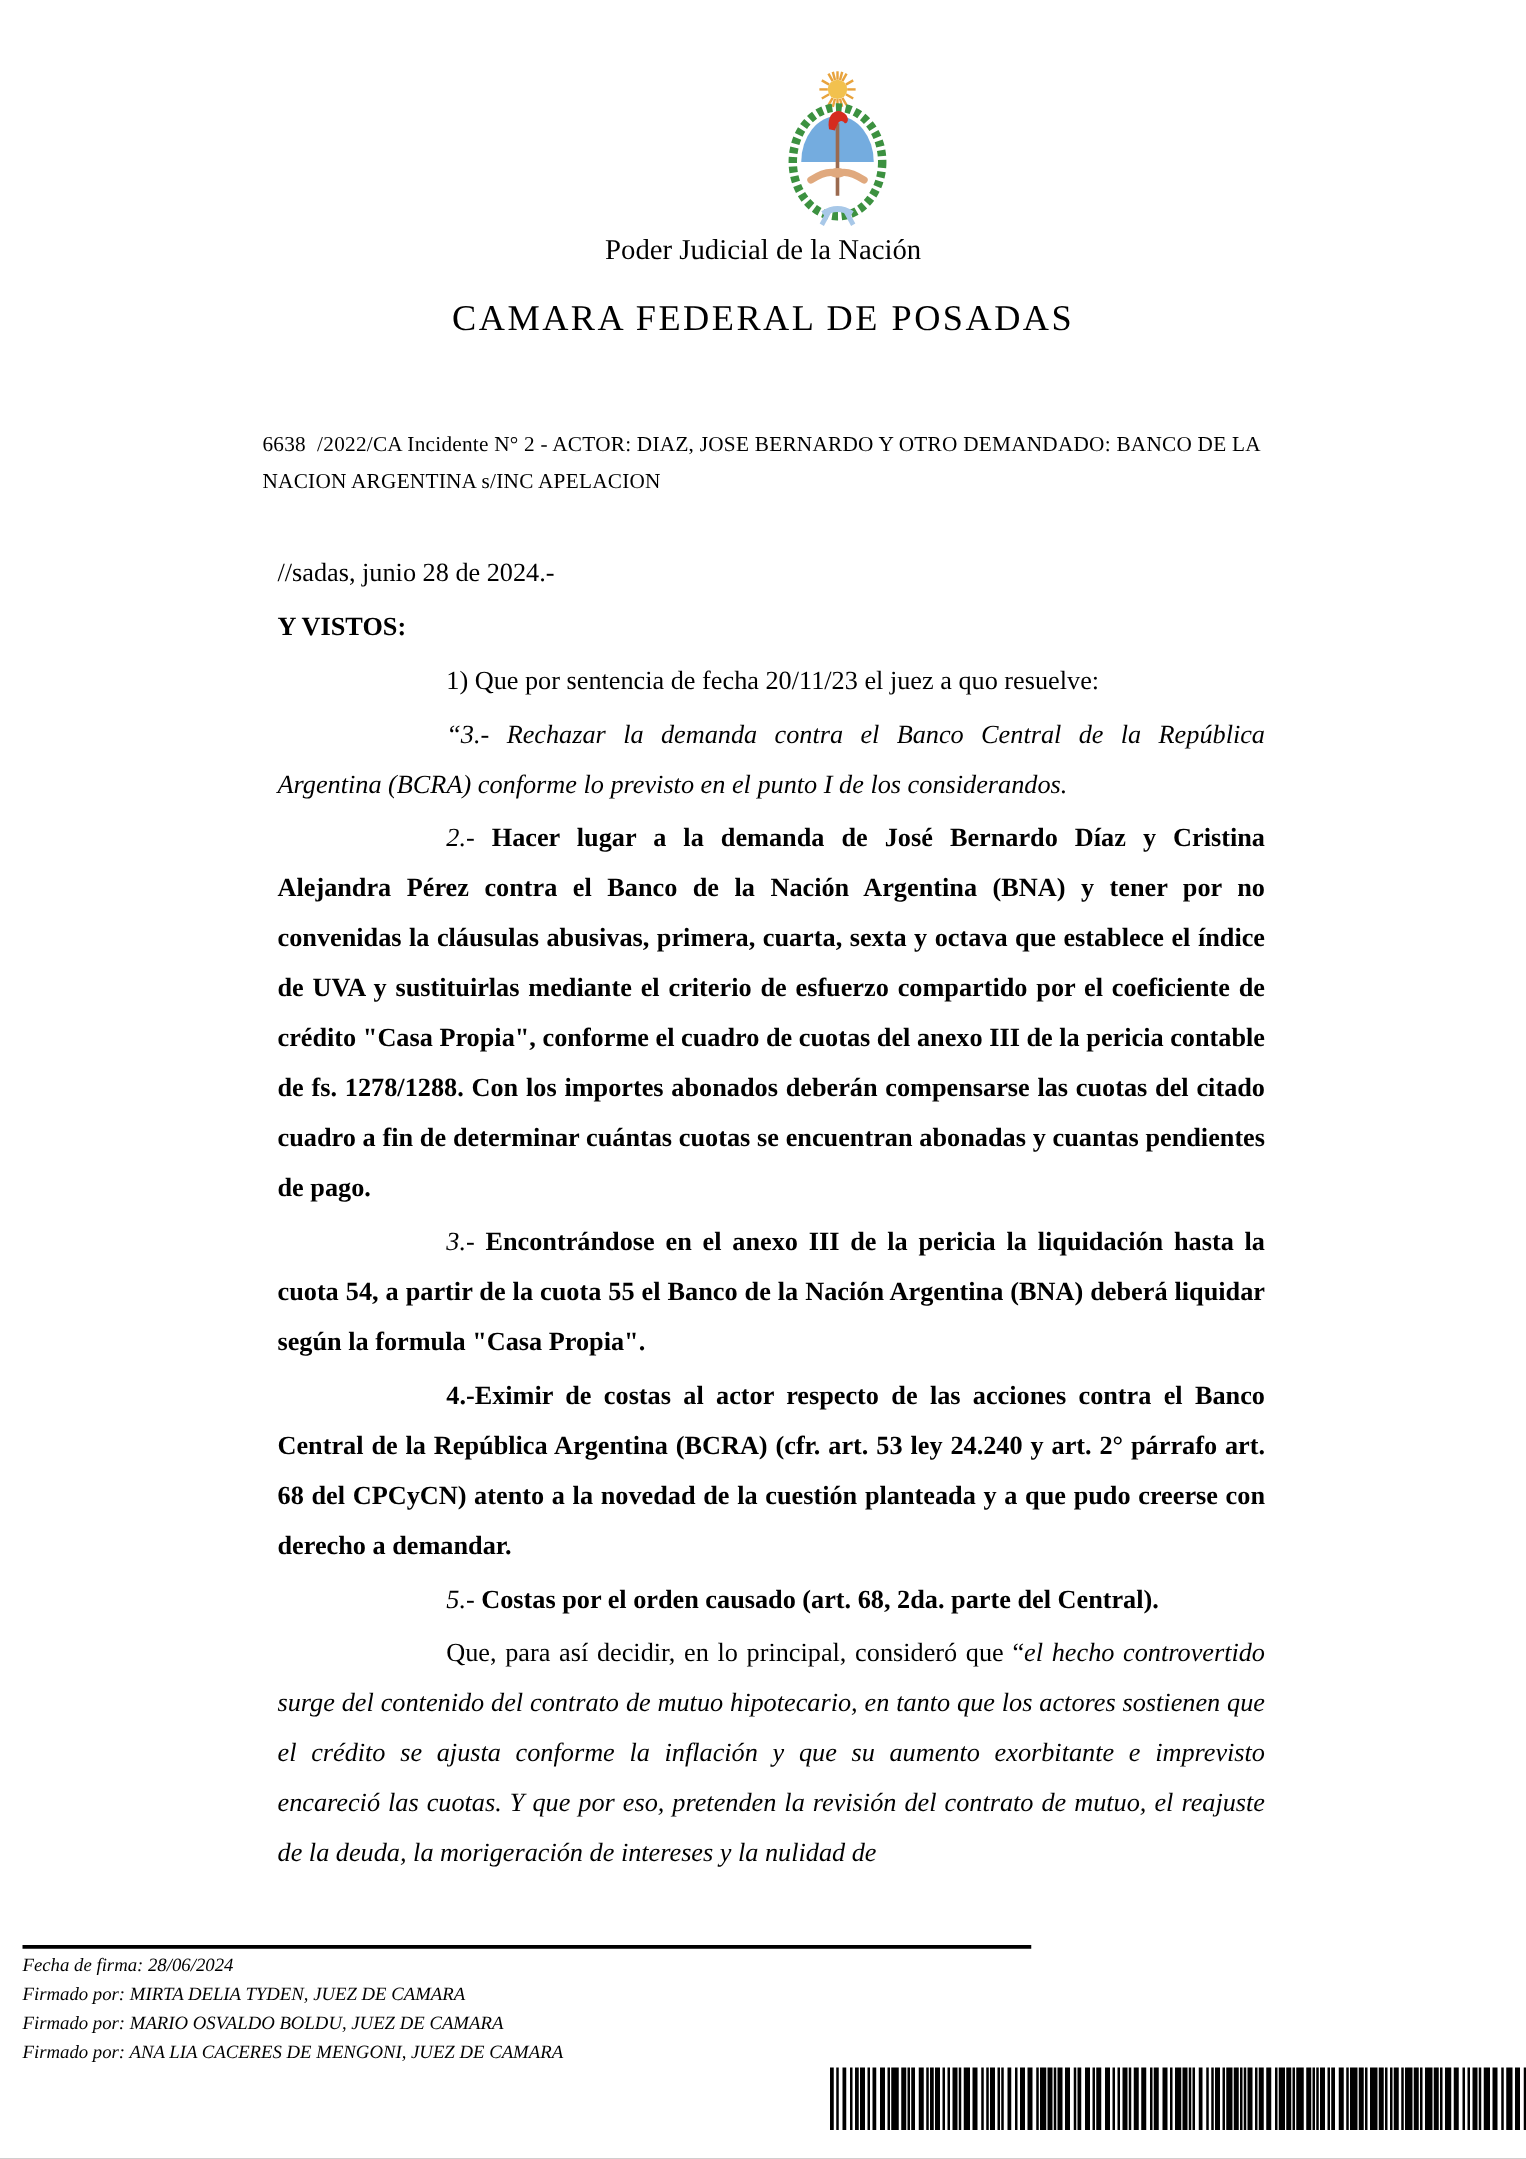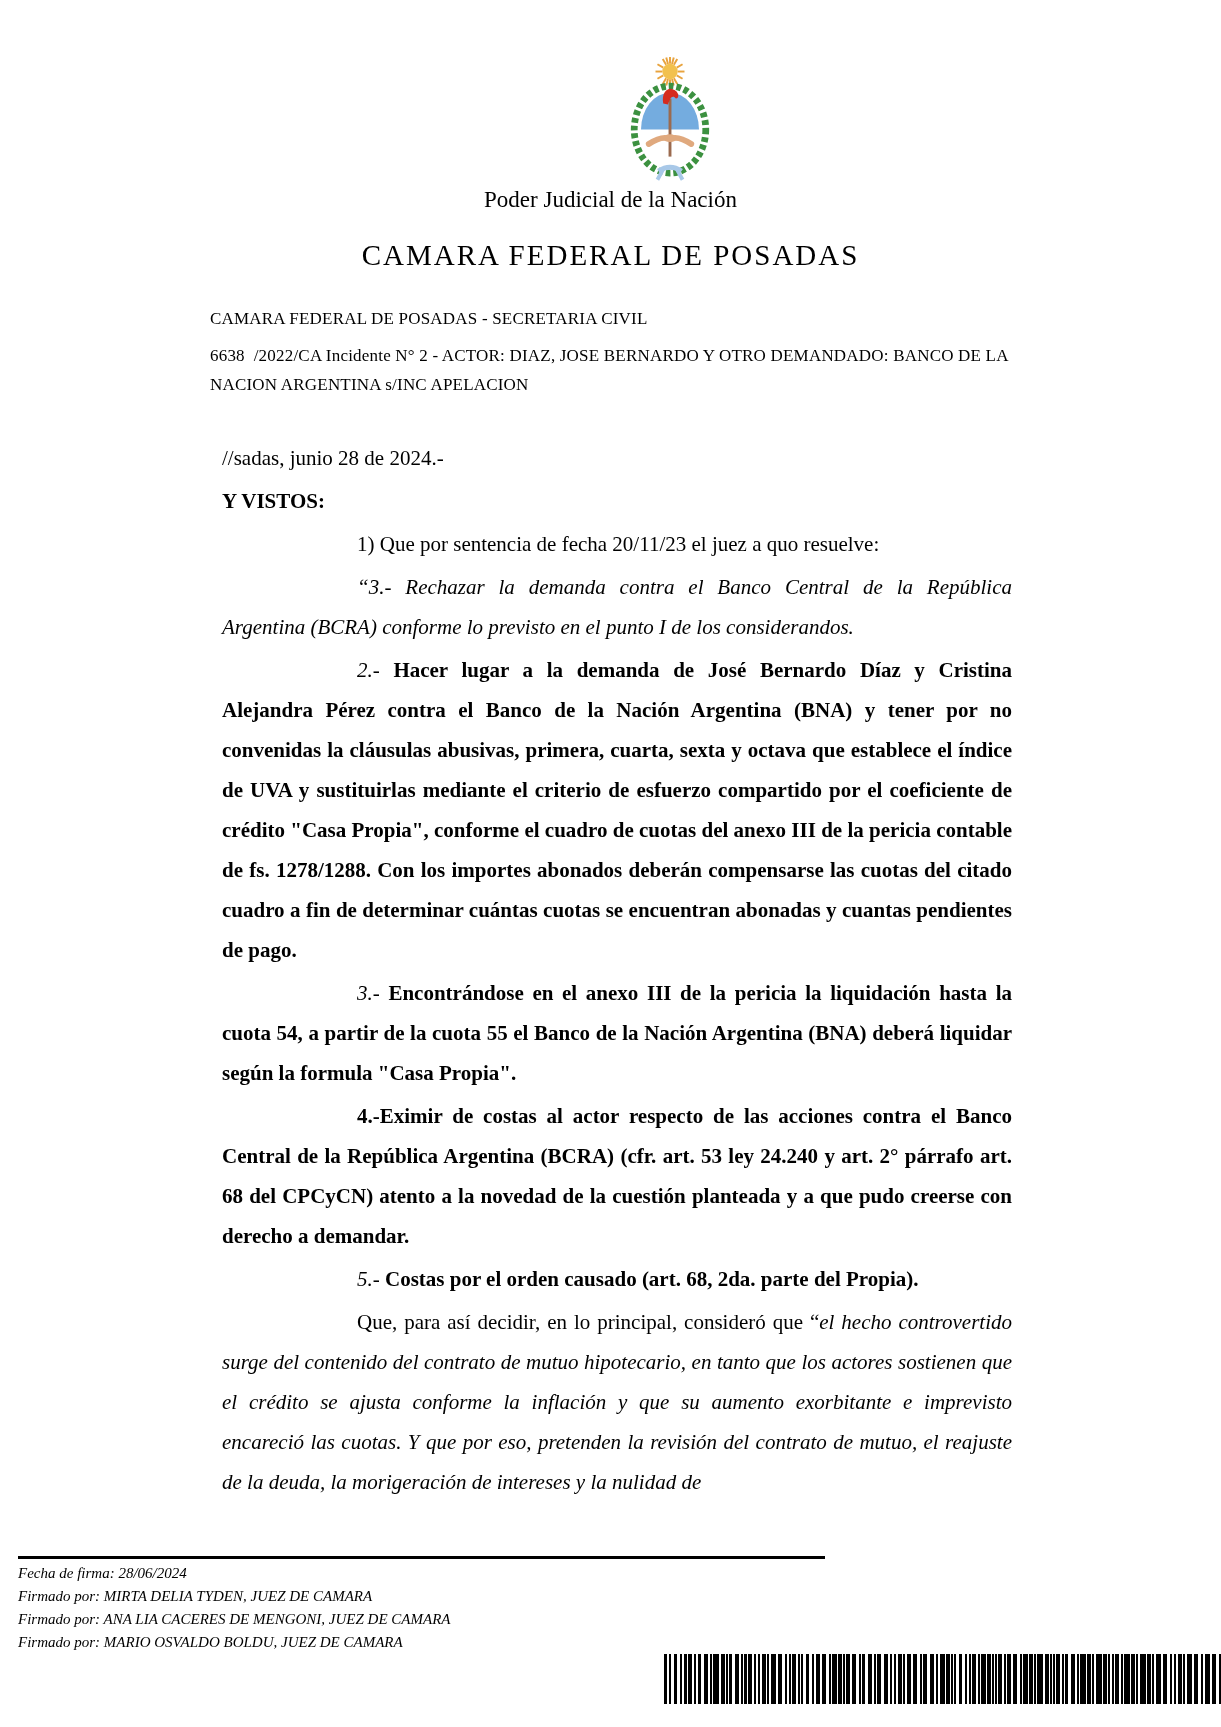--- a/index.html
+++ b/index.html
@@ -97,41 +97,40 @@
     <path d="M82 99 Q70 91 62 93" fill="none" stroke-width="6" stroke-linecap="round" stroke="#E0A97E"></path>
     <ellipse cx="60" cy="93" rx="7" ry="4" fill="#E0A97E"></ellipse>
     <path d="M48 127 Q60 119 72 127" fill="none" stroke-width="5" stroke="#A8C8E8"></path>
     <path d="M53 125 L47 136" fill="none" stroke-width="4" stroke="#A8C8E8"></path>
     <path d="M67 125 L73 136" fill="none" stroke-width="4" stroke="#A8C8E8"></path>
   </svg>
 
   <div class="institution">Poder Judicial de la Nación</div>
   <div class="court-title">CAMARA FEDERAL DE POSADAS</div>
 
-  <div class="office-line">CAMARA FEDERAL DE POSADAS - SECRETARIA CIVIL</div>
   <div class="case-caption">6638  /2022/CA Incidente N° 2 - ACTOR: DIAZ, JOSE BERNARDO Y OTRO DEMANDADO: BANCO DE LA NACION ARGENTINA s/INC APELACION</div>
 
   <div class="doc-body">
       <p class="body-p no-indent"><span class="seg-r">//sadas, junio 28 de 2024.-</span></p>
       <p class="body-p no-indent"><span class="seg-b">Y VISTOS:</span></p>
       <p class="body-p"><span class="seg-r">1) Que por sentencia de fecha 20/11/23 el juez a quo resuelve:</span></p>
       <p class="body-p"><span class="seg-i">“3.- Rechazar la demanda contra el Banco Central de la República Argentina (BCRA) conforme lo previsto en el punto I de los considerandos.</span></p>
       <p class="body-p"><span class="seg-i">2.- </span><span class="seg-bi">Hacer lugar a la demanda de José Bernardo Díaz y Cristina Alejandra Pérez contra el Banco de la Nación Argentina (BNA) y tener por no convenidas la cláusulas abusivas, primera, cuarta, sexta y octava que establece el índice de UVA y sustituirlas mediante el criterio de esfuerzo compartido por el coeficiente de crédito "Casa Propia", conforme el cuadro de cuotas del anexo III de la pericia contable de fs. 1278/1288. Con los importes abonados deberán compensarse las cuotas del citado cuadro a fin de determinar cuántas cuotas se encuentran abonadas y cuantas pendientes de pago.</span></p>
       <p class="body-p"><span class="seg-i">3.- </span><span class="seg-bi">Encontrándose en el anexo III de la pericia la liquidación hasta la cuota 54, a partir de la cuota 55 el Banco de la Nación Argentina (BNA) deberá liquidar según la formula "Casa Propia".</span></p>
       <p class="body-p"><span class="seg-bi">4.-Eximir de costas al actor respecto de las acciones contra el Banco Central de la República Argentina (BCRA) (cfr. art. 53 ley 24.240 y art. 2° párrafo art. 68 del CPCyCN) atento a la novedad de la cuestión planteada y a que pudo creerse con derecho a demandar.</span></p>
-      <p class="body-p"><span class="seg-i">5.- </span><span class="seg-bi">Costas por el orden causado (art. 68, 2da. parte del Propia).</span></p>
+      <p class="body-p"><span class="seg-i">5.- </span><span class="seg-bi">Costas por el orden causado (art. 68, 2da. parte del Central).</span></p>
       <p class="body-p"><span class="seg-r">Que, para así decidir, en lo principal, consideró que “</span><span class="seg-i">el hecho controvertido surge del contenido del contrato de mutuo hipotecario, en tanto que los actores sostienen que el crédito se ajusta conforme la inflación y que su aumento exorbitante e imprevisto encareció las cuotas. Y que por eso, pretenden la revisión del contrato de mutuo, el reajuste de la deuda, la morigeración de intereses y la nulidad de</span></p>
     </div>
 
   <div class="footer-divider"></div>
   <div class="signature-block">
       <div class="signature-line">Fecha de firma: 28/06/2024</div>
       <div class="signature-line">Firmado por: MIRTA DELIA TYDEN, JUEZ DE CAMARA</div>
+      <div class="signature-line">Firmado por: MARIO OSVALDO BOLDU, JUEZ DE CAMARA</div>
       <div class="signature-line">Firmado por: ANA LIA CACERES DE MENGONI, JUEZ DE CAMARA</div>
-      <div class="signature-line">Firmado por: MARIO OSVALDO BOLDU, JUEZ DE CAMARA</div>
     </div>
 
   <div class="barcode-wrap">
     <div class="barcode-bars">
         <i style="width:3px"></i>
         <u style="width:2px"></u>
         <i style="width:2px"></i>
         <u style="width:3px"></u>
         <i style="width:3px"></i>
         <u style="width:3px"></u>

